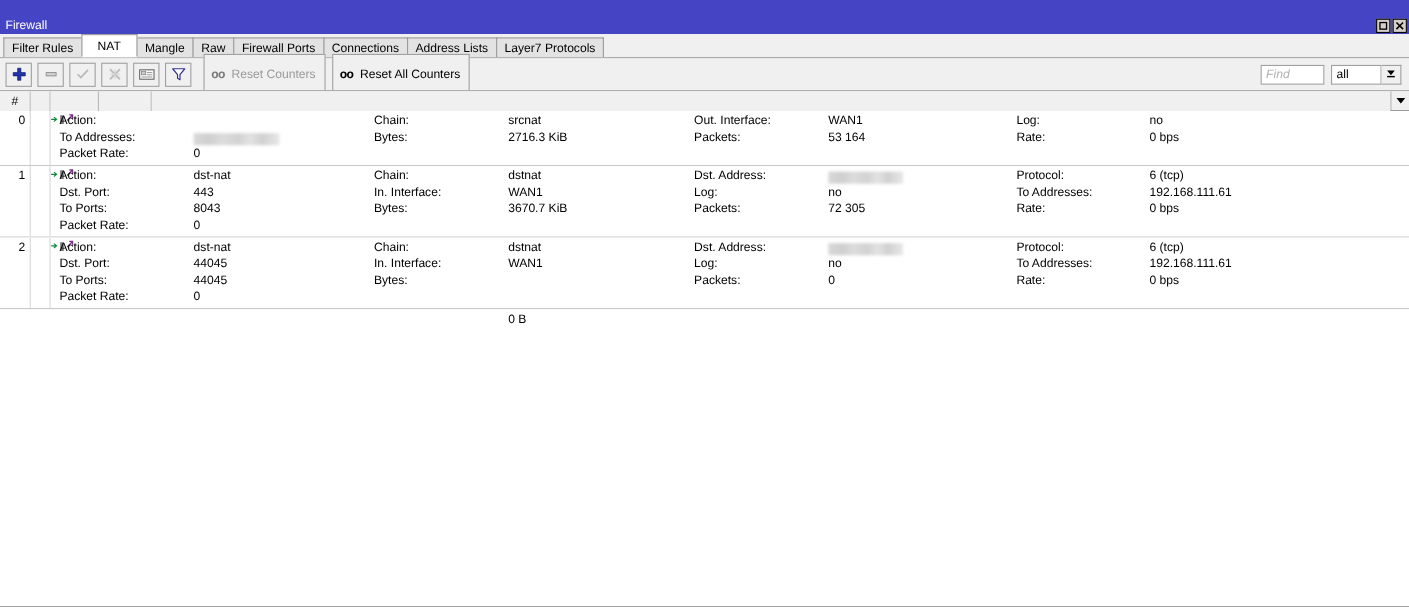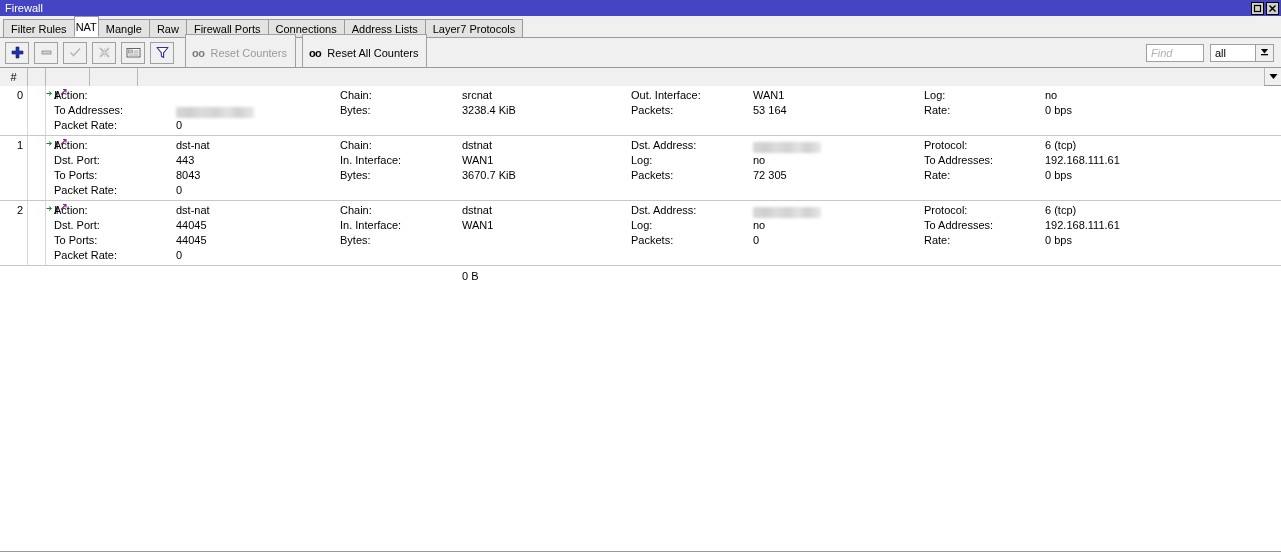--- a/index.html
+++ b/index.html
@@ -16,21 +16,21 @@
     display:flex;flex-direction:column;
     background:#f0f0f0;
     box-sizing:border-box;
   }
 
   
   .titlebar{
     height:16px;min-height:16px;
     background:#4444c4;
     display:flex;align-items:center;
-    padding:0 2px 0 5px;
+    padding:15px 2px 0 5px;
     position:relative;
   }
   .titlebar-text{
     color:#ffffff;font-size:11px;line-height:16px;
     flex:1;
   }
   .title-buttons{display:flex;gap:2px;align-items:center;}
   .tbtn{
     width:13px;height:13px;
     background:#d4d0c8;
@@ -68,21 +68,21 @@
     position:relative;
     top:0px;
   }
   .tab.active{
     background:#ffffff;
     height:21px;
     line-height:20px;
     top:0;
     z-index:3;
     border-bottom:1px solid #ffffff;
-    padding:0 1px;
+    padding:0 14px;
   }
 
   
   .toolbar{
     height:29px;min-height:29px;
     background:#f0f0f0;
     display:flex;align-items:center;
     padding:0 4px 0 5px;
     box-sizing:border-box;
     position:relative;
@@ -382,21 +382,21 @@
             </span>
             <span class="cell lbl" style="left: 8px; top: 2px;">Action:</span>
             <span class="cell val" style="left: 130px; top: 2px; margin-top: 46px;">src-nat</span>
             <span class="cell lbl" style="left: 8px; top: 17px;">To Addresses:</span>
             <span class="cell val" style="left: 130px; top: 17px;"><span class="redact" style="width: 78px;"></span></span>
             <span class="cell lbl" style="left: 8px; top: 32px;">Packet Rate:</span>
             <span class="cell val" style="left: 130px; top: 32px;">0</span>
             <span class="cell lbl" style="left: 294px; top: 2px;">Chain:</span>
             <span class="cell val" style="left: 416px; top: 2px;">srcnat</span>
             <span class="cell lbl" style="left: 294px; top: 17px;">Bytes:</span>
-            <span class="cell val" style="left: 416px; top: 17px;">3238.4 KiB</span>
+            <span class="cell val" style="left: 416px; top: 17px;">2716.3 KiB</span>
             <span class="cell lbl" style="left: 585px; top: 2px;">Out. Interface:</span>
             <span class="cell val" style="left: 707px; top: 2px;">WAN1</span>
             <span class="cell lbl" style="left: 585px; top: 17px;">Packets:</span>
             <span class="cell val" style="left: 707px; top: 17px;">53 164</span>
             <span class="cell lbl" style="left: 878px; top: 2px;">Log:</span>
             <span class="cell val" style="left: 999px; top: 2px;">no</span>
             <span class="cell lbl" style="left: 878px; top: 17px;">Rate:</span>
             <span class="cell val" style="left: 999px; top: 17px;">0 bps</span>
           </div>
         </div>

